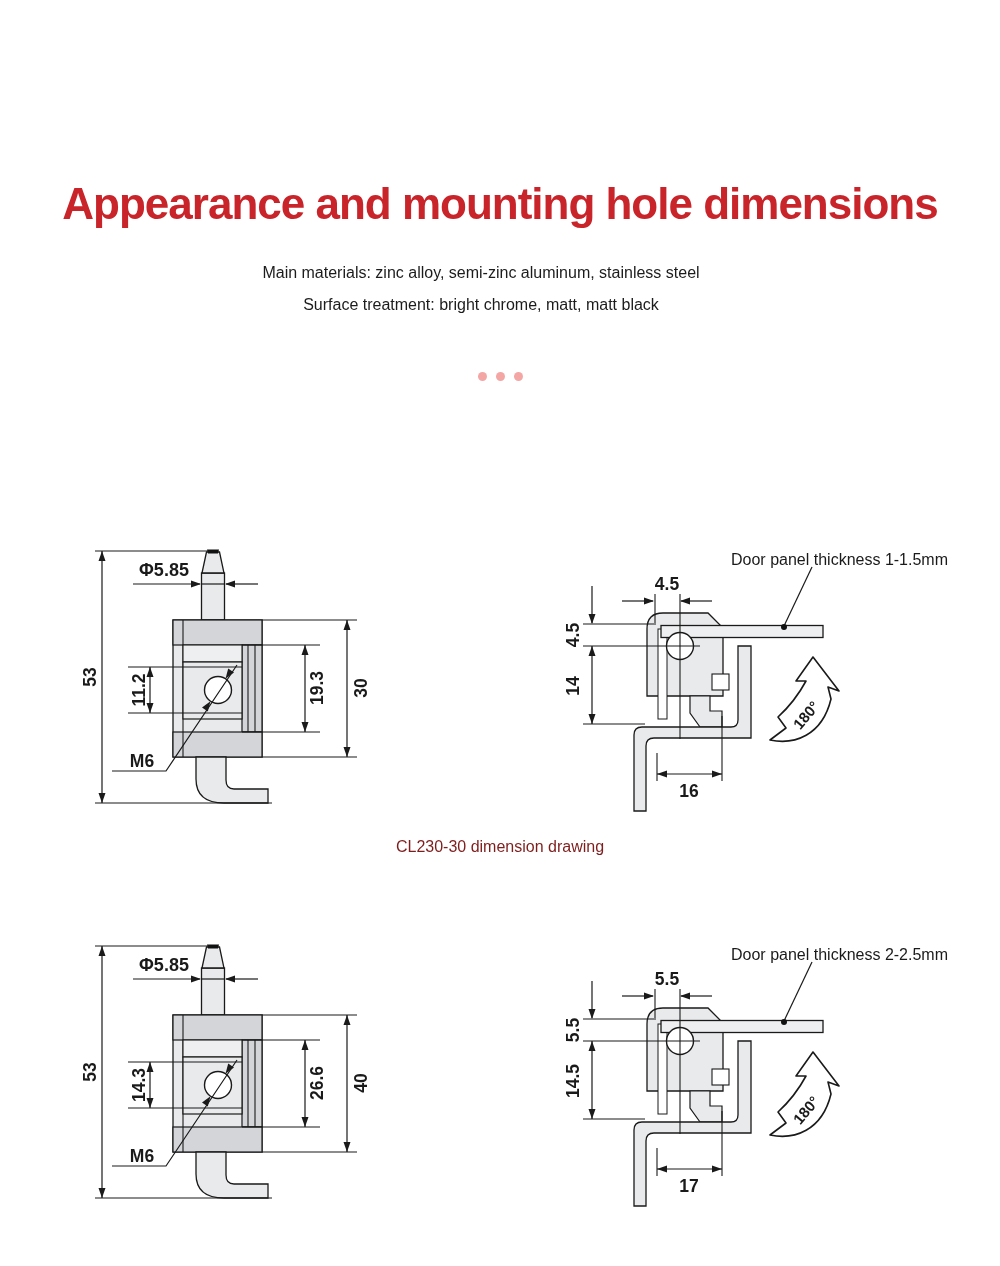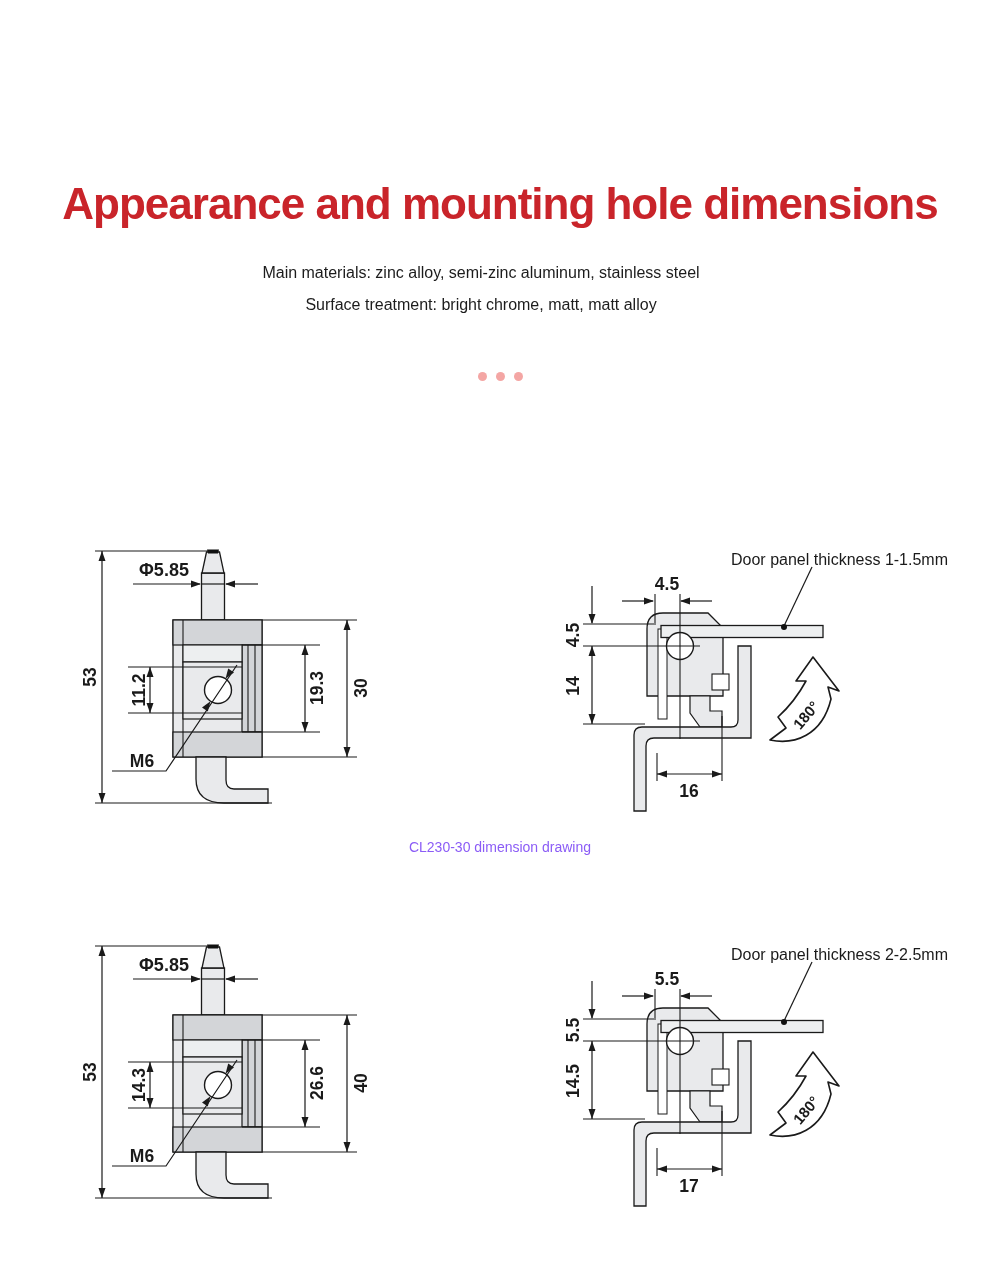--- a/index.html
+++ b/index.html
@@ -24,21 +24,21 @@
     display:flex; justify-content:center; align-items:center; gap:9px;
   }
   .dots span {
     width:9px; height:9px; border-radius:50%; background:#f4a6a4; display:block;
   }
   .drawing { position:absolute; left:0; width:1000px; height:280px; }
   .drawing.first  { top:523px; }
   .drawing.second { top:918px; }
   .caption {
     position:absolute; left:0; width:1000px; text-align:center;
-    font-size:14px; color:#8b5cf6; line-height:24px;
+    font-size:16px; color:#7f1d1d; line-height:24px;
   }
   .caption.first  { top:819px; }
   .caption.second { top:1191px; }
   svg text {
     font-family:"Liberation Sans", sans-serif;
     fill:#1a1a1a;
   }
   .dimtxt  { font-size:17.5px; font-weight:bold; }
   .diatxt  { font-size:18px;   font-weight:bold; }
   .notetxt { font-size:16px;   font-weight:normal; }
@@ -149,21 +149,21 @@
     </g>
   </defs>
 </svg>
 
 <div class="page">
 
   <div class="title">Appearance and mounting hole dimensions</div>
 
   <div class="desc">
     <div>Main materials: zinc alloy, semi-zinc aluminum, stainless steel</div>
-    <div>Surface treatment: bright chrome, matt, matt alloy</div>
+    <div>Surface treatment: bright chrome, matt, matt black</div>
   </div>
 
   <div class="dots">
     <span></span>
     <span></span>
     <span></span>
   </div>
 
   <svg class="drawing first" viewBox="0 0 1000 280">
     <use href="#geo"></use>

